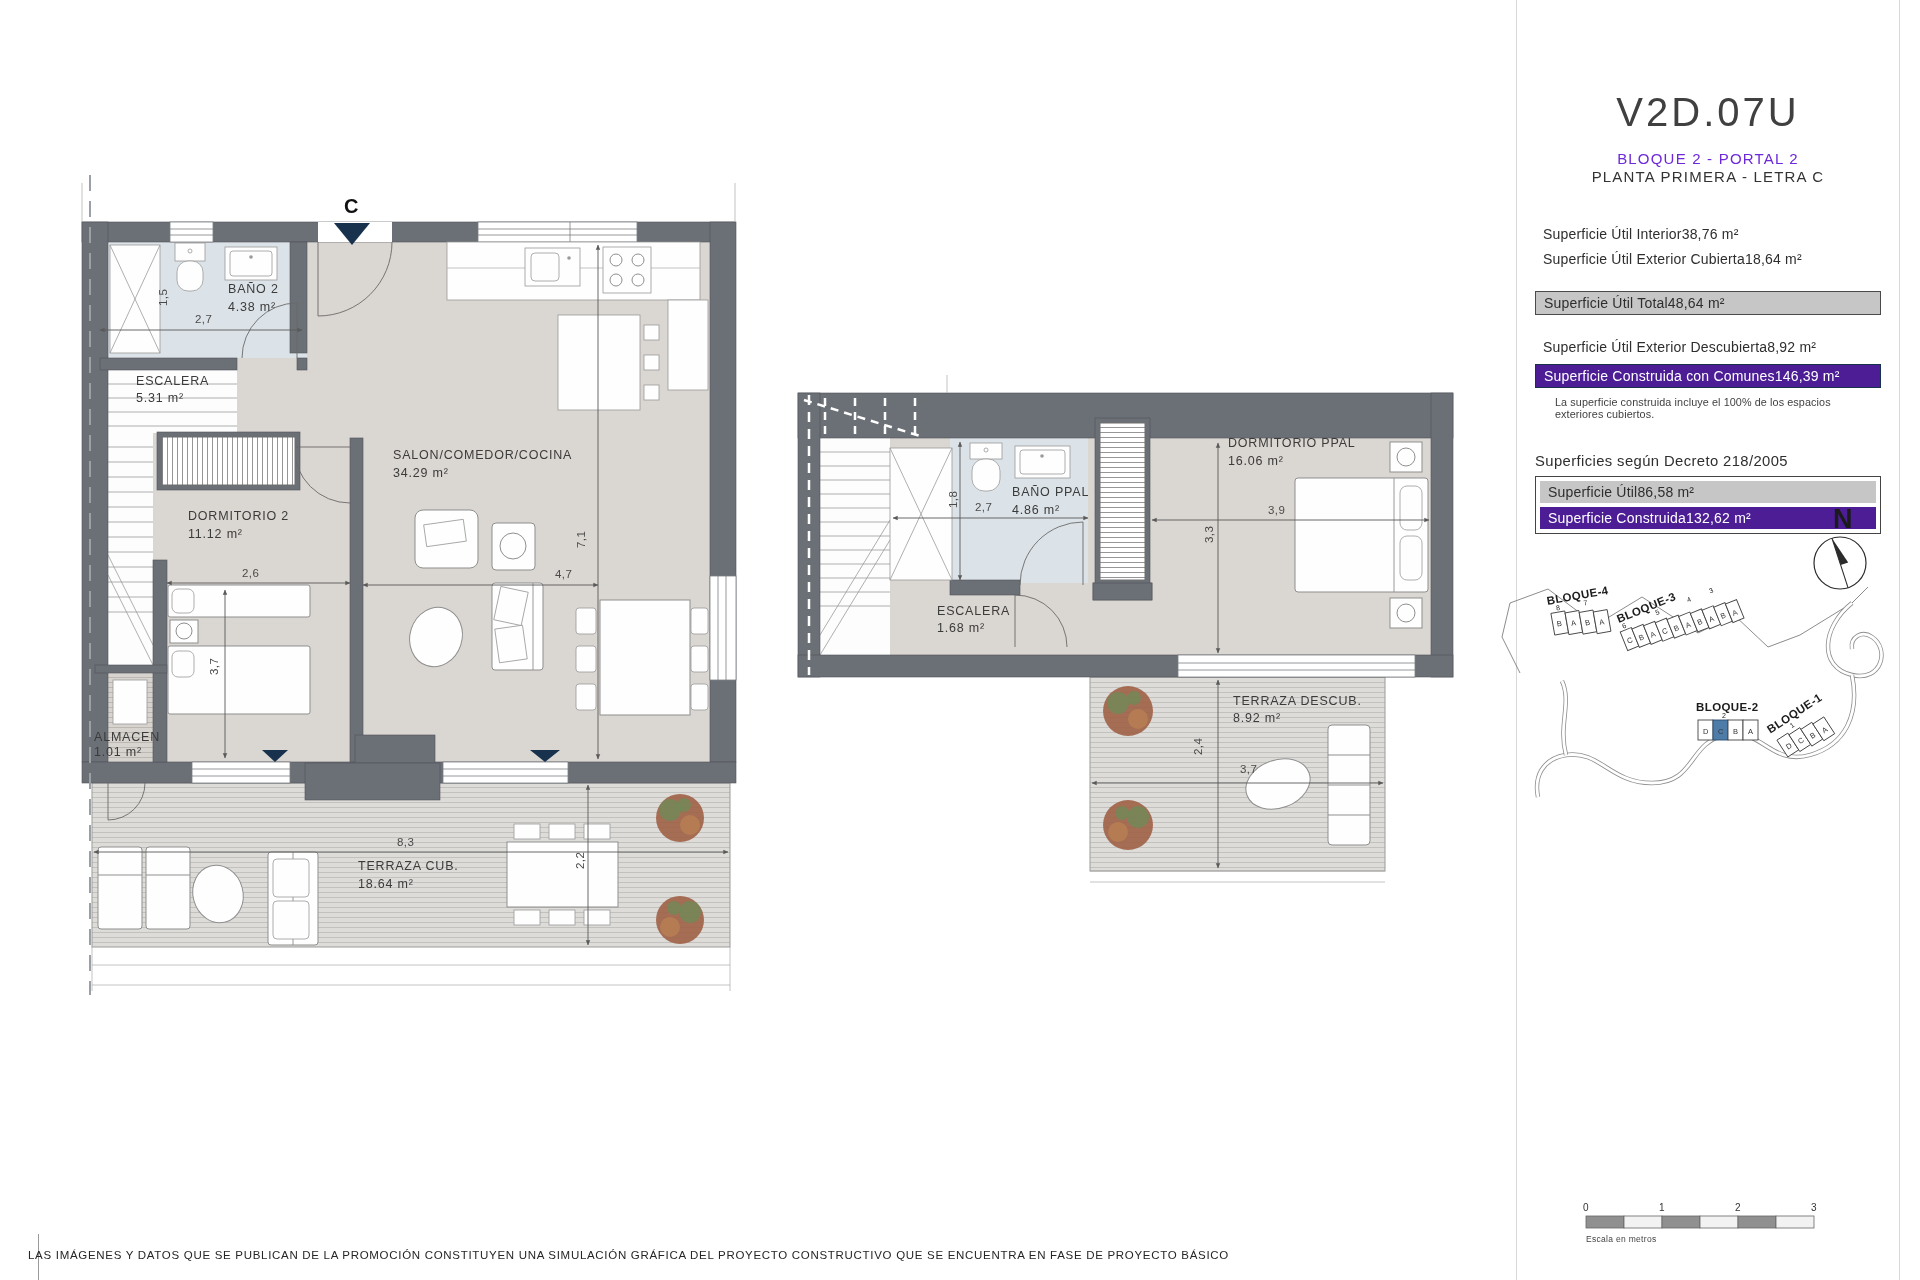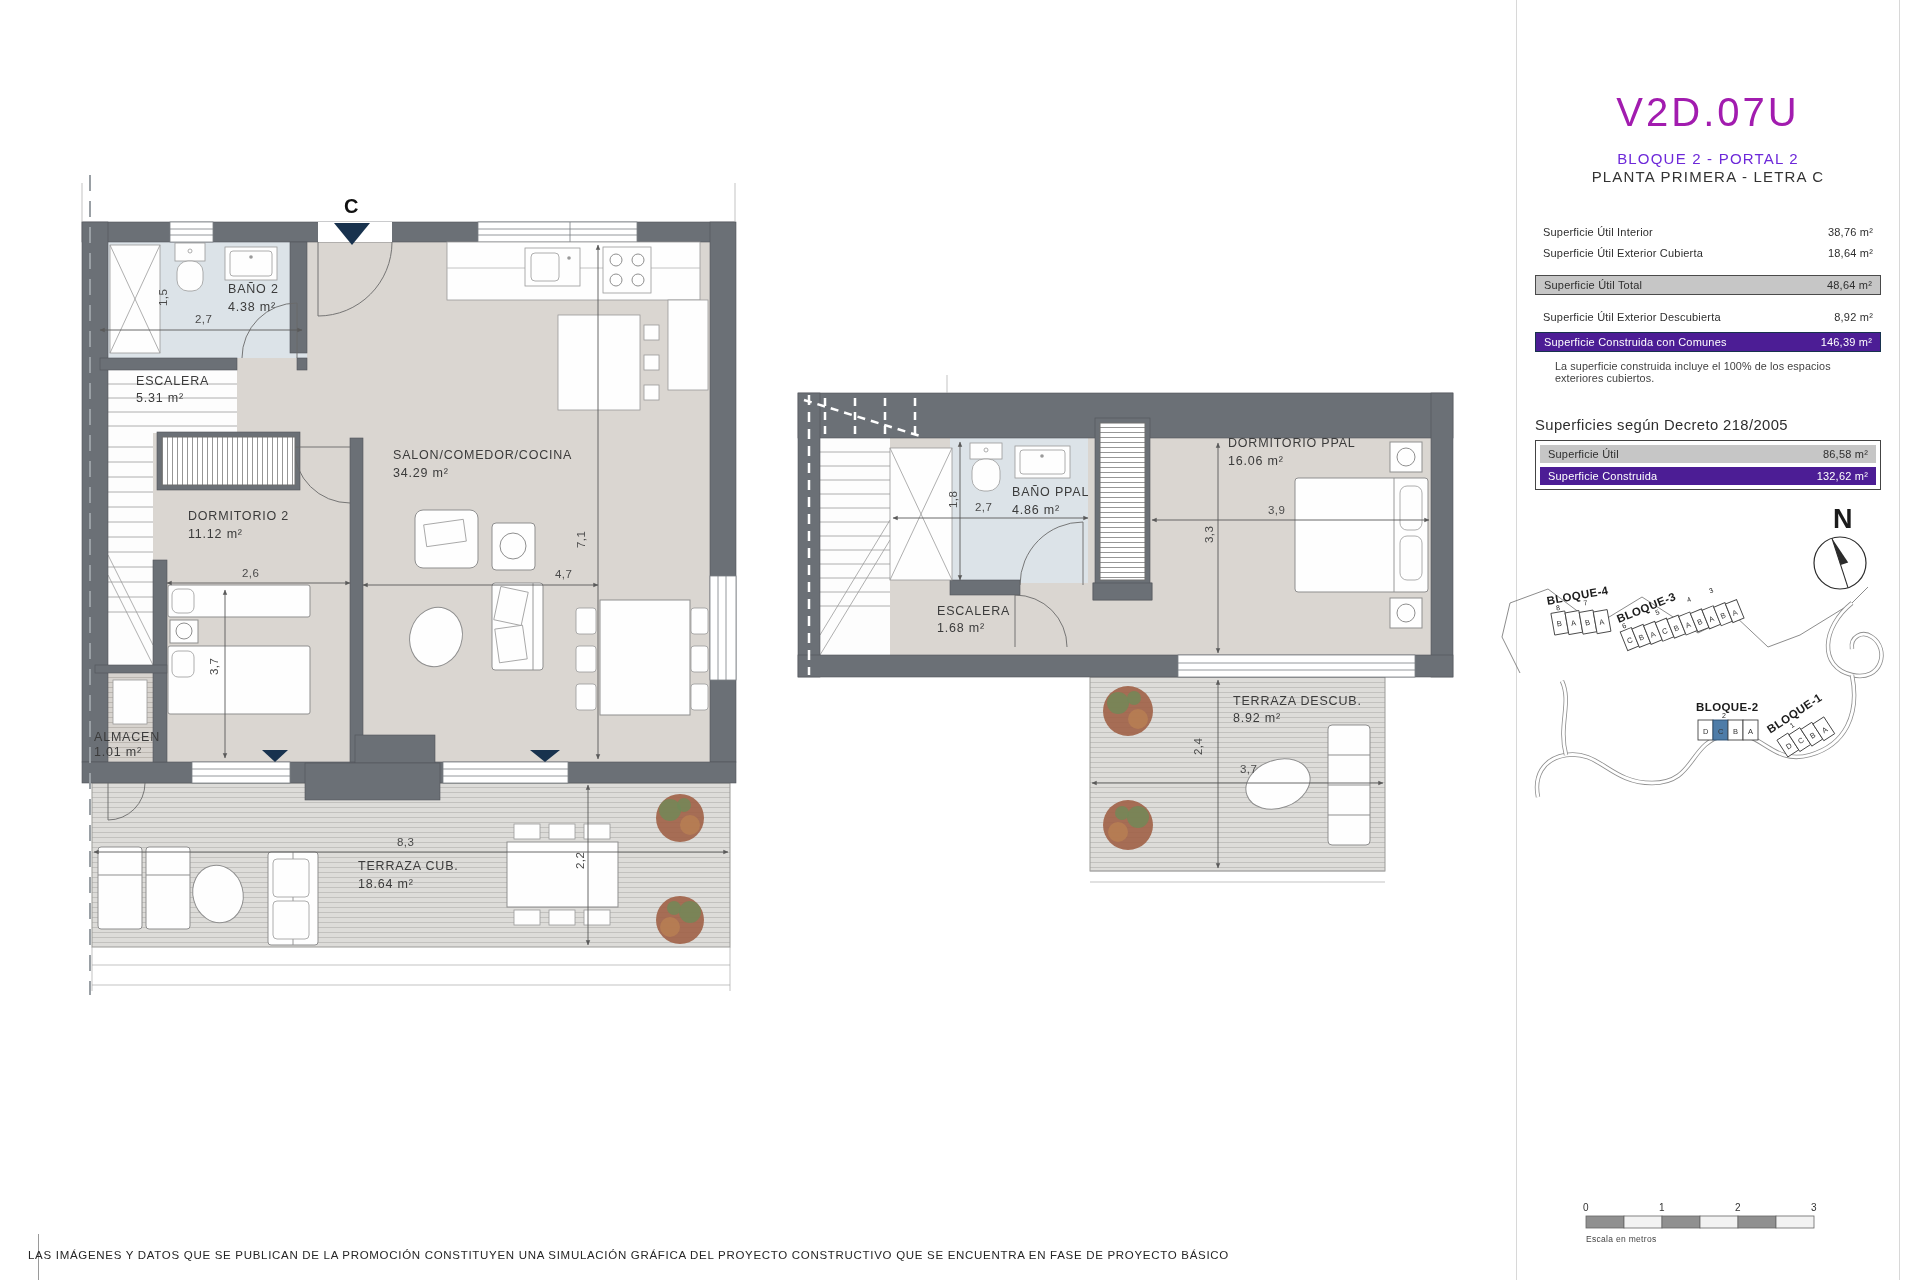--- a/index.html
+++ b/index.html
@@ -15,28 +15,28 @@
   .dl{stroke:#5a5a5a;stroke-width:.9;fill:none}
   .xl{stroke:#ababab;stroke-width:.7}
   .arc{fill:none;stroke:#6a6a6a;stroke-width:.9}
   .gz{stroke:#7a7f84;stroke-width:.8}
   .tri{fill:#18324e}
   .tree1{fill:#a06146;opacity:.9}.tree2{fill:#6f8a58;opacity:.8}.tree3{fill:#b97f52;opacity:.8}
 
   .panel{position:absolute;left:1516px;top:0;width:382px;height:1280px;
          border-left:1px solid #d8d8d8;border-right:1px solid #d8d8d8}
   .title-block{margin-top:90px;text-align:center}
-  .t-code{font-size:40px;font-weight:300;letter-spacing:3px;color:#a21caf}
+  .t-code{font-size:40px;font-weight:300;letter-spacing:3px;color:#404040}
   .t-sub{font-size:15px;letter-spacing:1.2px;color:#6d28d9;margin-top:15px}
   .t-sub2{font-size:15px;letter-spacing:1.2px;color:#333;margin-top:1px}
   .areas{margin:38px 18px 0}
-  .row{display:flex;justify-content:space-between;align-items:center;
-       padding:3px 8px;font-size:11px;letter-spacing:.2px;color:#2e2e2e;margin:3px 0}
+  .row{display:flex;align-items:center;
+       padding:3px 8px;font-size:14px;letter-spacing:.2px;color:#2e2e2e;margin:3px 0}
   .row .v{white-space:nowrap}
-  .row.gray{background:#c6c6c6;border:1.6px solid #4a4a4a;margin:13px 0}
+  .row.gray{background:#c6c6c6;border:1.6px solid #4a4a4a;margin:21px 0}
   .row.navy{background:#4c1d95;border:1.6px solid #18324e;color:#fff;margin:6px 0}
   .note{font-size:10.8px;color:#3f3f3f;margin:8px 20px 0;letter-spacing:.1px}
   .decreto{margin:33px 18px 0}
   .dec-h{font-size:14.8px;letter-spacing:.4px;margin-bottom:7px}
   .dec-box{border:1.6px solid #444}
   .dec-box .row{margin:4px;border:none}
   .dec-box .row.navy{border:none}
   .bl-name{font-size:11.5px;font-weight:bold;fill:#1c1c1c;letter-spacing:.4px}
   .cell{fill:#fff;stroke:#444;stroke-width:.9}
   .cellhl{fill:#4e7ca8;stroke:#2c4e71;stroke-width:.9}

